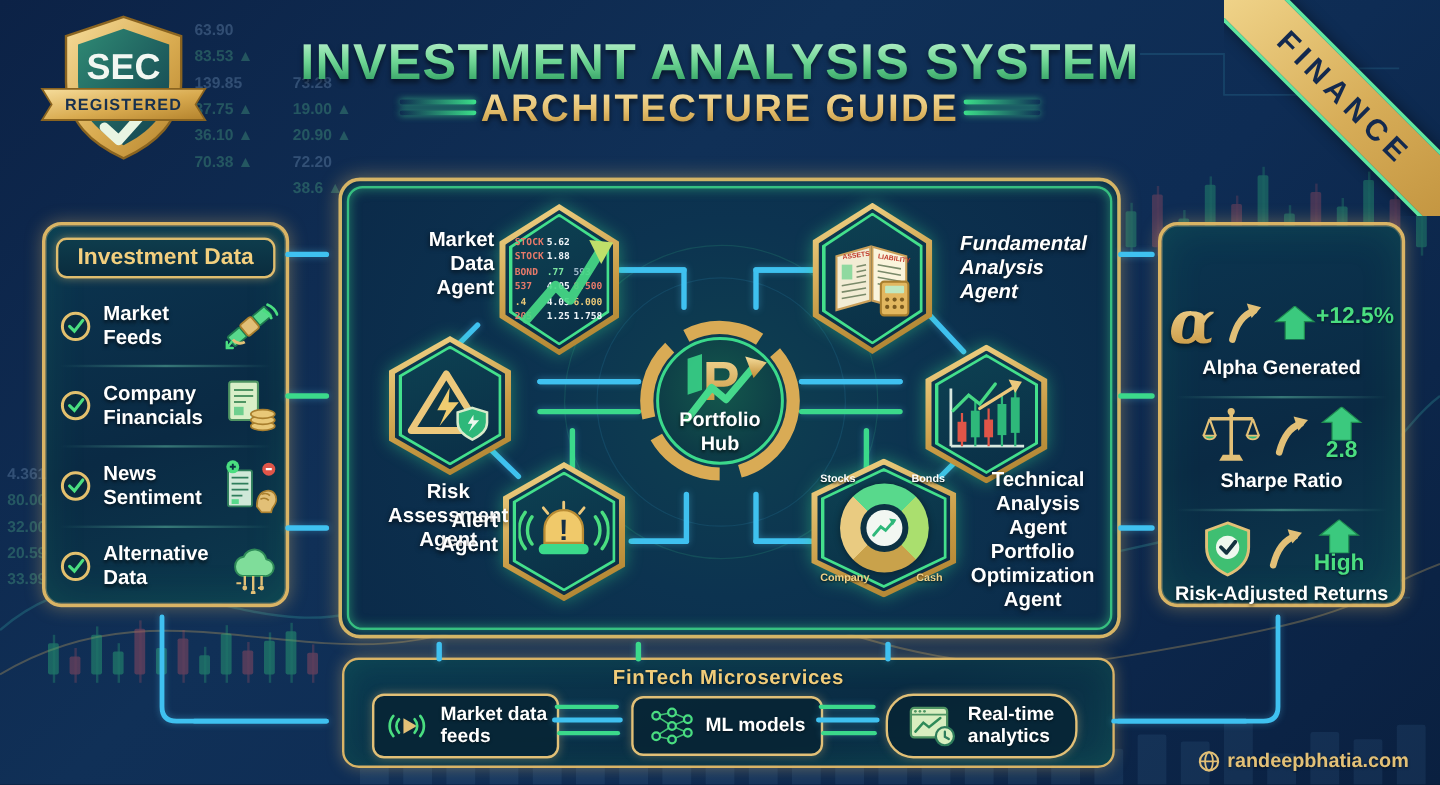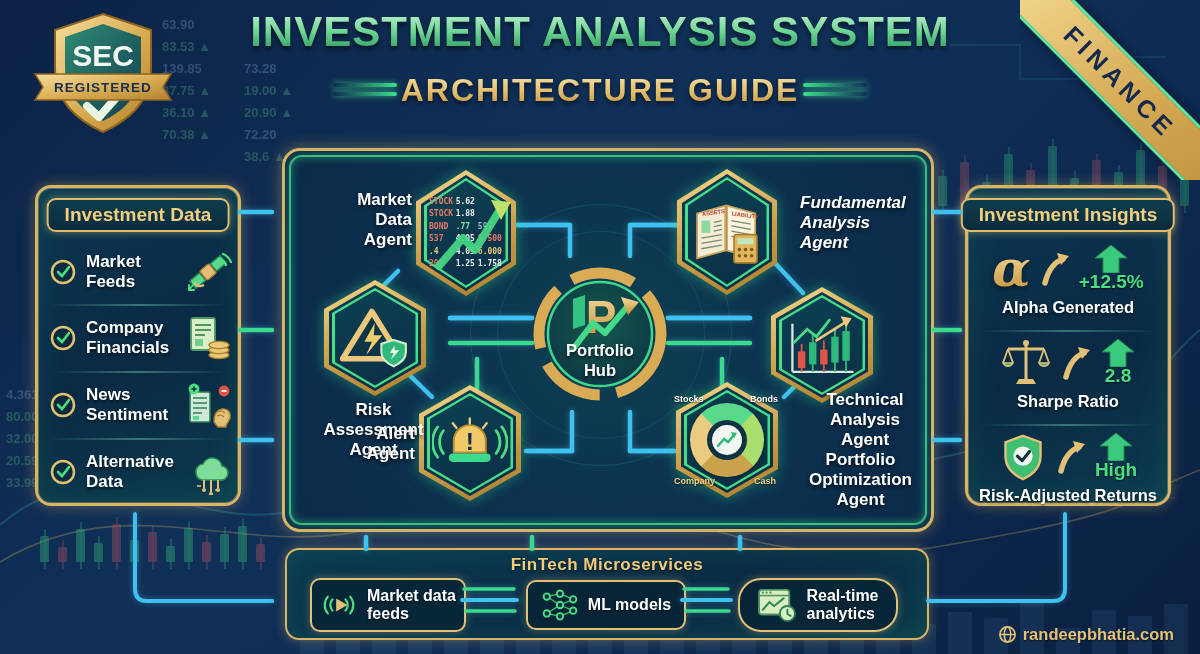--- a/index.html
+++ b/index.html
@@ -9,21 +9,21 @@
   .ml{white-space:pre-line;}
 
   
   #bg-svg{position:absolute;inset:0;z-index:0;pointer-events:none;}
   .bgcol{position:absolute;z-index:0;font-size:13px;color:#8fb3d9;opacity:.28;line-height:22px;font-weight:700;}
   .bgcol .up{color:#5fce92;}
   .candle{position:absolute;z-index:0;}
   .vbar{position:absolute;z-index:0;background:rgba(110,165,215,.10);border-radius:2px 2px 0 0;}
 
   
-  .title1{left:0;right:0;top:8px;text-align:center;font-size:42px;font-weight:700;letter-spacing:1px;
+  .title1{left:0;right:0;top:28px;text-align:center;font-size:42px;font-weight:700;letter-spacing:1px;
     background-image:linear-gradient(180deg,#cdf6da 0%,#6fd695 48%,#1d8f52 100%);
     color:#4cbf7a;-webkit-background-clip:text;background-clip:text;-webkit-text-fill-color:transparent;
     filter:drop-shadow(0 3px 2px rgba(0,0,0,.5));z-index:6;}
   .title2{left:0;right:0;top:72px;text-align:center;font-size:32px;font-weight:700;letter-spacing:2px;
     background-image:linear-gradient(180deg,#f8e6ae 0%,#e3bd6b 55%,#bb8c34 100%);
     color:#d9b05c;-webkit-background-clip:text;background-clip:text;-webkit-text-fill-color:transparent;
     filter:drop-shadow(0 3px 2px rgba(0,0,0,.5));z-index:6;}
   .tline{position:absolute;height:4px;width:64px;border-radius:2px;z-index:6;
     box-shadow:0 0 6px rgba(70,230,150,.7);}
   .tl-l{background:linear-gradient(90deg,rgba(60,224,138,0),#3ce08a);}
@@ -399,32 +399,31 @@
         <path d="M20 31 v8 m7 -8 v12 m7 -12 v8" stroke="#e2c077" stroke-width="2"></path>
         <circle cx="20" cy="41" r="2" fill="#e2c077"></circle>
           <circle cx="27" cy="45" r="2" fill="#e2c077"></circle>
           <circle cx="34" cy="41" r="2" fill="#e2c077"></circle>
         <path d="M13 37 h4 m14 4 h4" stroke="#e2c077" stroke-width="1.6"></path>
       </svg>
     </div>
   </div>
 
   <div class="abs panel" id="right-panel" style="left:965px;top:185px;width:200px;height:315px;">
-    <div class="panel-header">Investment Insights</div>
     <div class="sep" style="top:142px;"></div>
     <div class="sep" style="top:236px;"></div>
 
     <div class="metric" style="top:52px;">
       <div class="metric-icons">
         <div class="alpha-glyph">α</div>
         <svg width="30" height="36" viewBox="0 0 30 36">
             <path d="M5 32 C8 20 14 11 23 8" stroke="#e2c077" stroke-width="5.5" fill="none" stroke-linecap="round"></path>
             <polygon points="17,2 29,5 21,14" fill="#e2c077"></polygon>
           </svg>
-        <div style="display:flex;flex-direction:column;align-items:center;">
+        <div style="display:flex;align-items:flex-start;">
           <svg width="36" height="28" viewBox="0 0 36 28">
               <polygon points="18,0 34,13 26,13 26,28 10,28 10,13 2,13" fill="#3bc97e" stroke="#1f8a50" stroke-width="1"></polygon>
             </svg>
           <div class="metric-value">+12.5%</div>
         </div>
       </div>
       <div class="metric-label">Alpha Generated</div>
     </div>
 
     <div class="metric" style="top:146px;">
@@ -656,21 +655,21 @@
         <text x="40" y="42" text-anchor="middle" font-size="26" font-weight="bold" fill="#143048">!</text>
         <rect x="18" y="46" width="44" height="9" rx="4" fill="#3bd98b"></rect>
         <path d="M12 22 a20 20 0 0 0 0 24 M6 18 a26 26 0 0 0 0 32" stroke="#4ade80" stroke-width="3" fill="none" stroke-linecap="round"></path>
         <path d="M68 22 a20 20 0 0 1 0 24 M74 18 a26 26 0 0 1 0 32" stroke="#4ade80" stroke-width="3" fill="none" stroke-linecap="round"></path>
       </svg>
     </div>
   </div>
   <div class="agent-label ml" style="left:325px;top:424px;width:90px;text-align:right;">Alert
 Agent</div>
 
-  <div class="hex hex-sm" style="left:676px;top:382px;">
+  <div class="hex hex-sm" style="left:676px;top:382px;padding-left:19px;">
     <div class="hx h-gold"></div>
       <div class="hx h-dark1"></div>
       <div class="hx h-green"></div>
       <div class="hx h-dark2"></div>
     <div class="hex-content">
       <div class="donut">
         <div class="donut-hole">
             <div class="donut-core">
           <svg width="22" height="18" viewBox="0 0 22 18">
                 <path d="M2 15 L8 8 L12 11 L19 3" stroke="#2eb87a" stroke-width="2.4" fill="none" stroke-linecap="round"></path>

